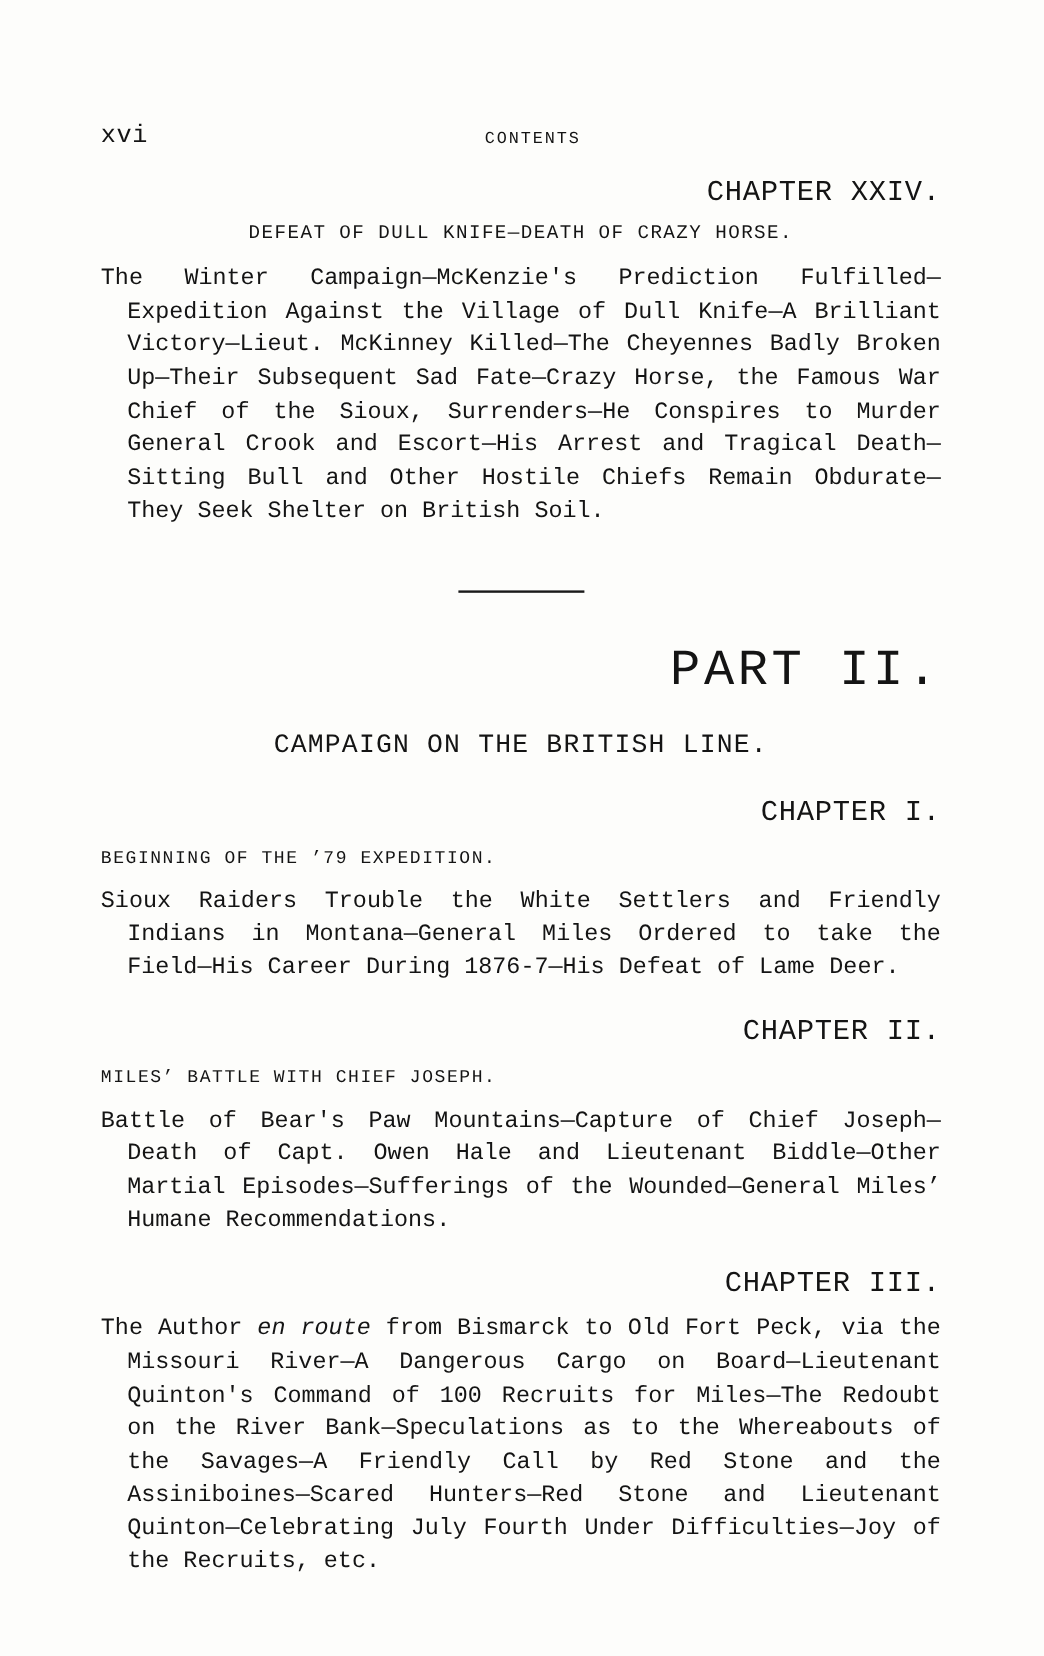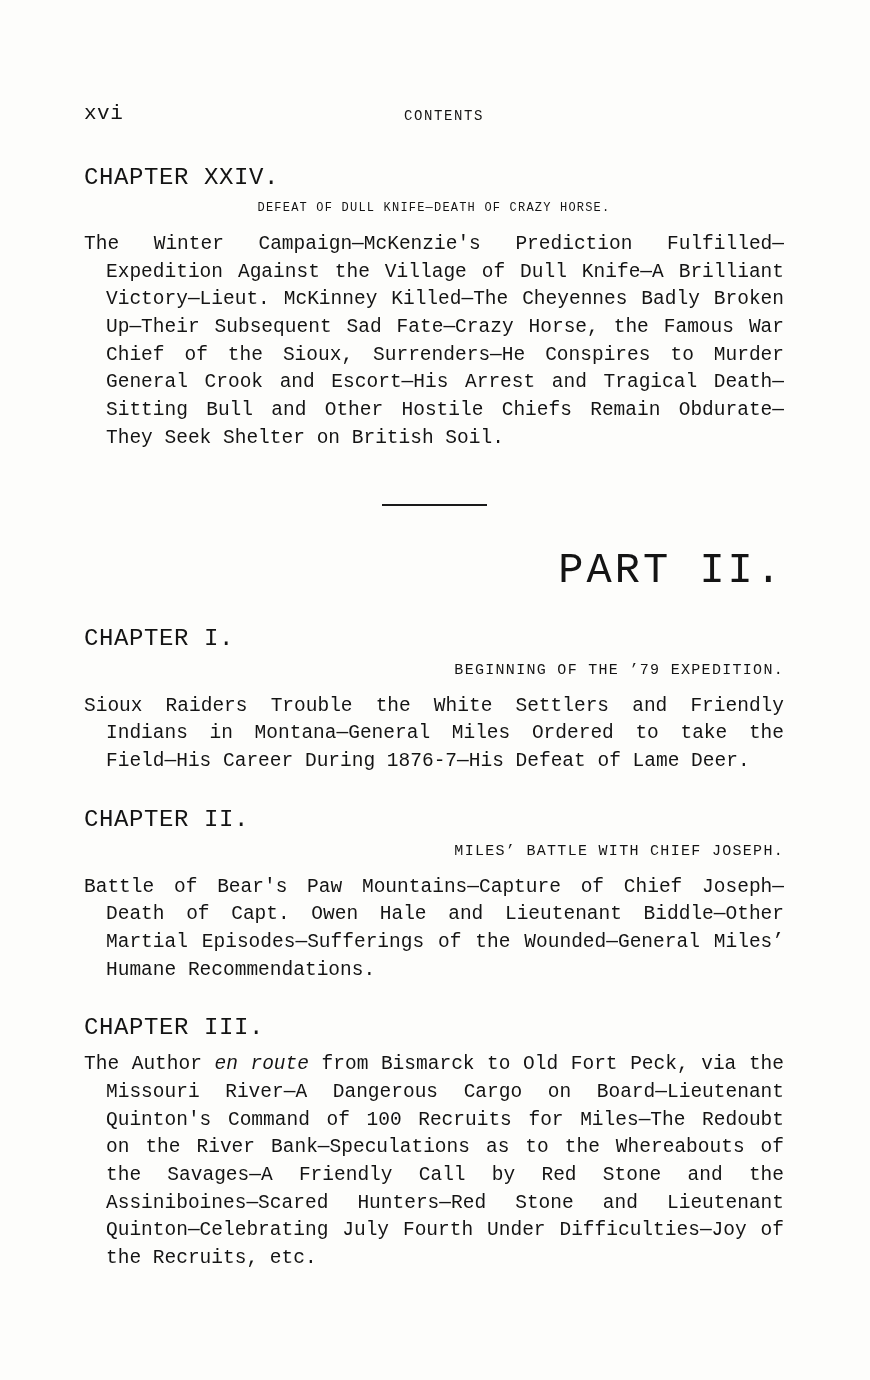--- a/index.html
+++ b/index.html
@@ -46,29 +46,29 @@
     left: 0;
     right: 0;
     top: 8px;
     text-align: center;
     font-size: 14px;
     letter-spacing: 1.6px;
     padding-left: 20px;
   }
   
   .chapter-number {
-    text-align: left;
+    text-align: right;
     font-size: 24px;
     letter-spacing: 0.6px;
-    margin-top: 30px;
+    margin-top: 14px;
     margin-bottom: 10px;
   }
   .chapter-subtitle {
     text-align: center;
-    font-size: 12px;
+    font-size: 16px;
     letter-spacing: 1.2px;
     margin-bottom: 16px;
   }
   .summary {
     font-size: 19.5px;
     line-height: 1.42;
     text-align: justify;
     text-justify: inter-word;
     hyphens: none;
   }
@@ -94,24 +94,24 @@
   }
   .part-subtitle {
     text-align: center;
     font-size: 22px;
     letter-spacing: 1px;
     margin-bottom: 30px;
   }
   .block { margin-bottom: 4px; }
   .b-gap-1 { margin-top: 26px; }
   .small-caps-sub {
-    text-align: right;
+    text-align: left;
     font-size: 15px;
     letter-spacing: 1.3px;
-    margin-top: 4px;
+    margin-top: 16px;
     margin-bottom: 14px;
   }
   .summary.hang {
     padding-left: 22px;
     text-indent: -22px;
   }
 </style>
 </head>
 <body>
 
@@ -128,20 +128,21 @@
       <div class="chapter-subtitle">DEFEAT OF DULL KNIFE—DEATH OF CRAZY HORSE.</div>
       <div class="summary hang">The Winter Campaign—McKenzie's Prediction Fulfilled—Expedition Against the Village of Dull Knife—A Brilliant Victory—Lieut. McKinney Killed—The Cheyennes Badly Broken Up—Their Subsequent Sad Fate—Crazy Horse, the Famous War Chief of the Sioux, Surrenders—He Conspires to Murder General Crook and Escort—His Arrest and Tragical Death—Sitting Bull and Other Hostile Chiefs Remain Obdurate—They Seek Shelter on British Soil.</div>
     </div>
 
     <div class="rule-wrap">
       <span class="rule"></span>
     </div>
 
     <div class="block">
       <div class="part-title">PART II.</div>
+      <div class="part-subtitle">CAMPAIGN ON THE BRITISH LINE.</div>
     </div>
 
     <div class="block b-gap-1">
       <div class="chapter-number">CHAPTER I.</div>
       <div class="small-caps-sub">BEGINNING OF THE ’79 EXPEDITION.</div>
       <div class="summary hang">Sioux Raiders Trouble the White Settlers and Friendly Indians in Montana—General Miles Ordered to take the Field—His Career During 1876-7—His Defeat of Lame Deer.</div>
     </div>
 
     <div class="block b-gap-1">
       <div class="chapter-number">CHAPTER II.</div>

